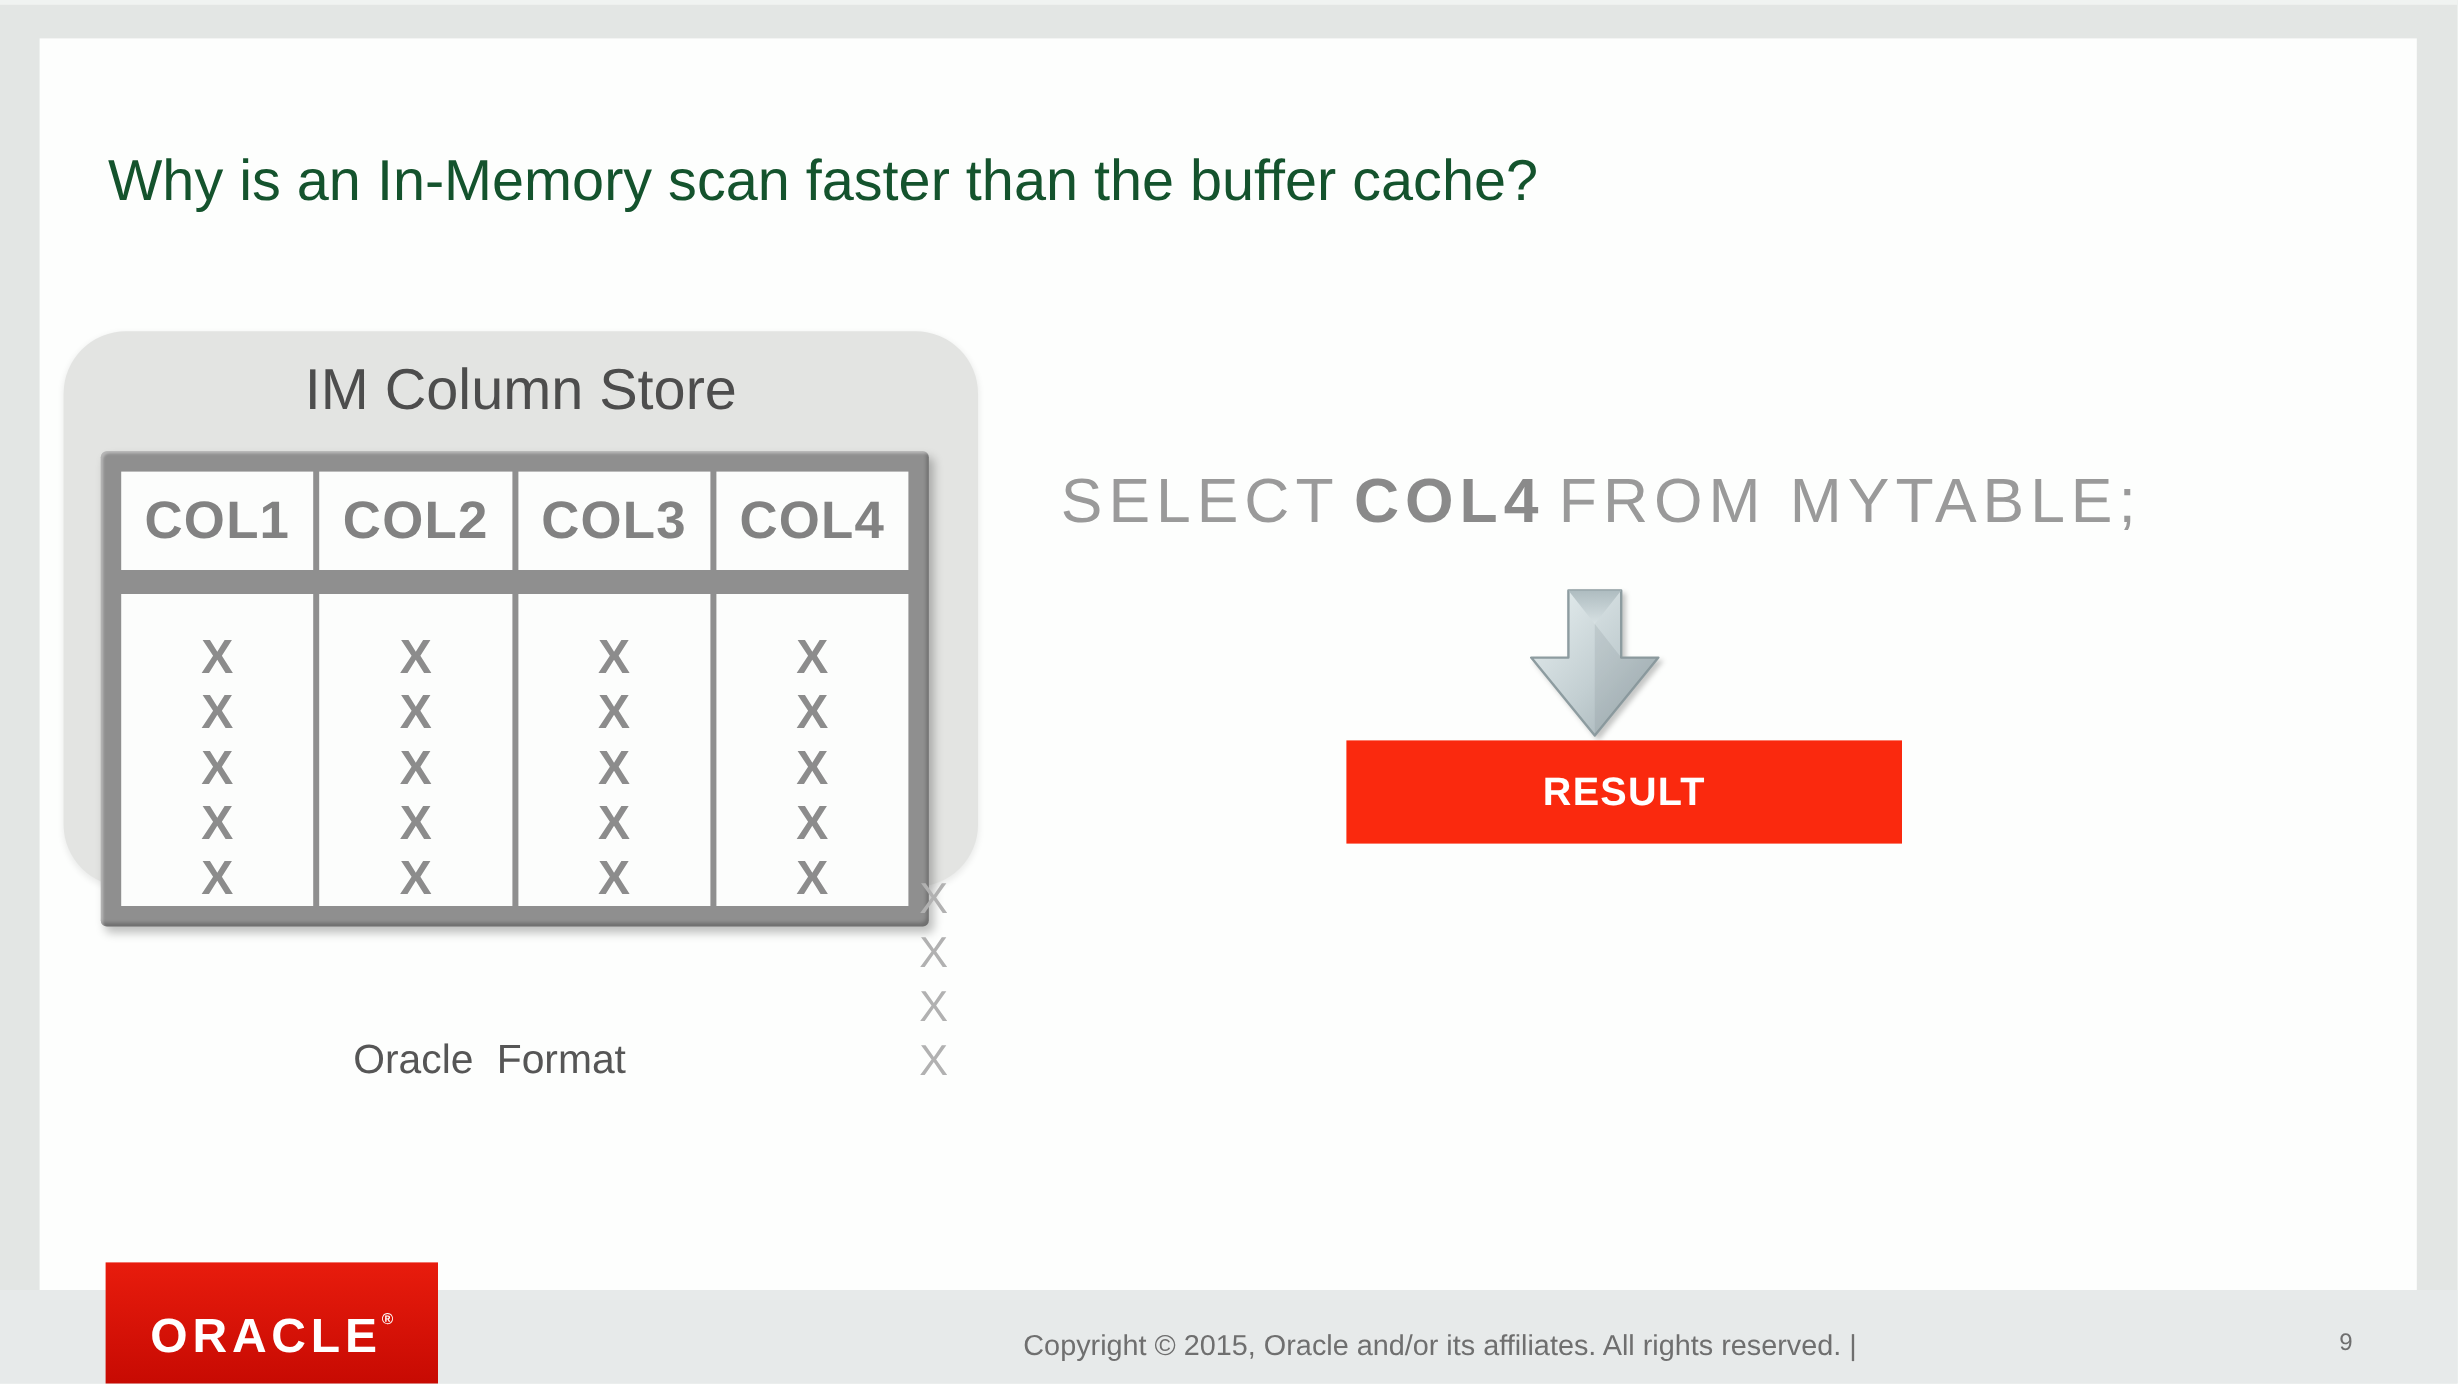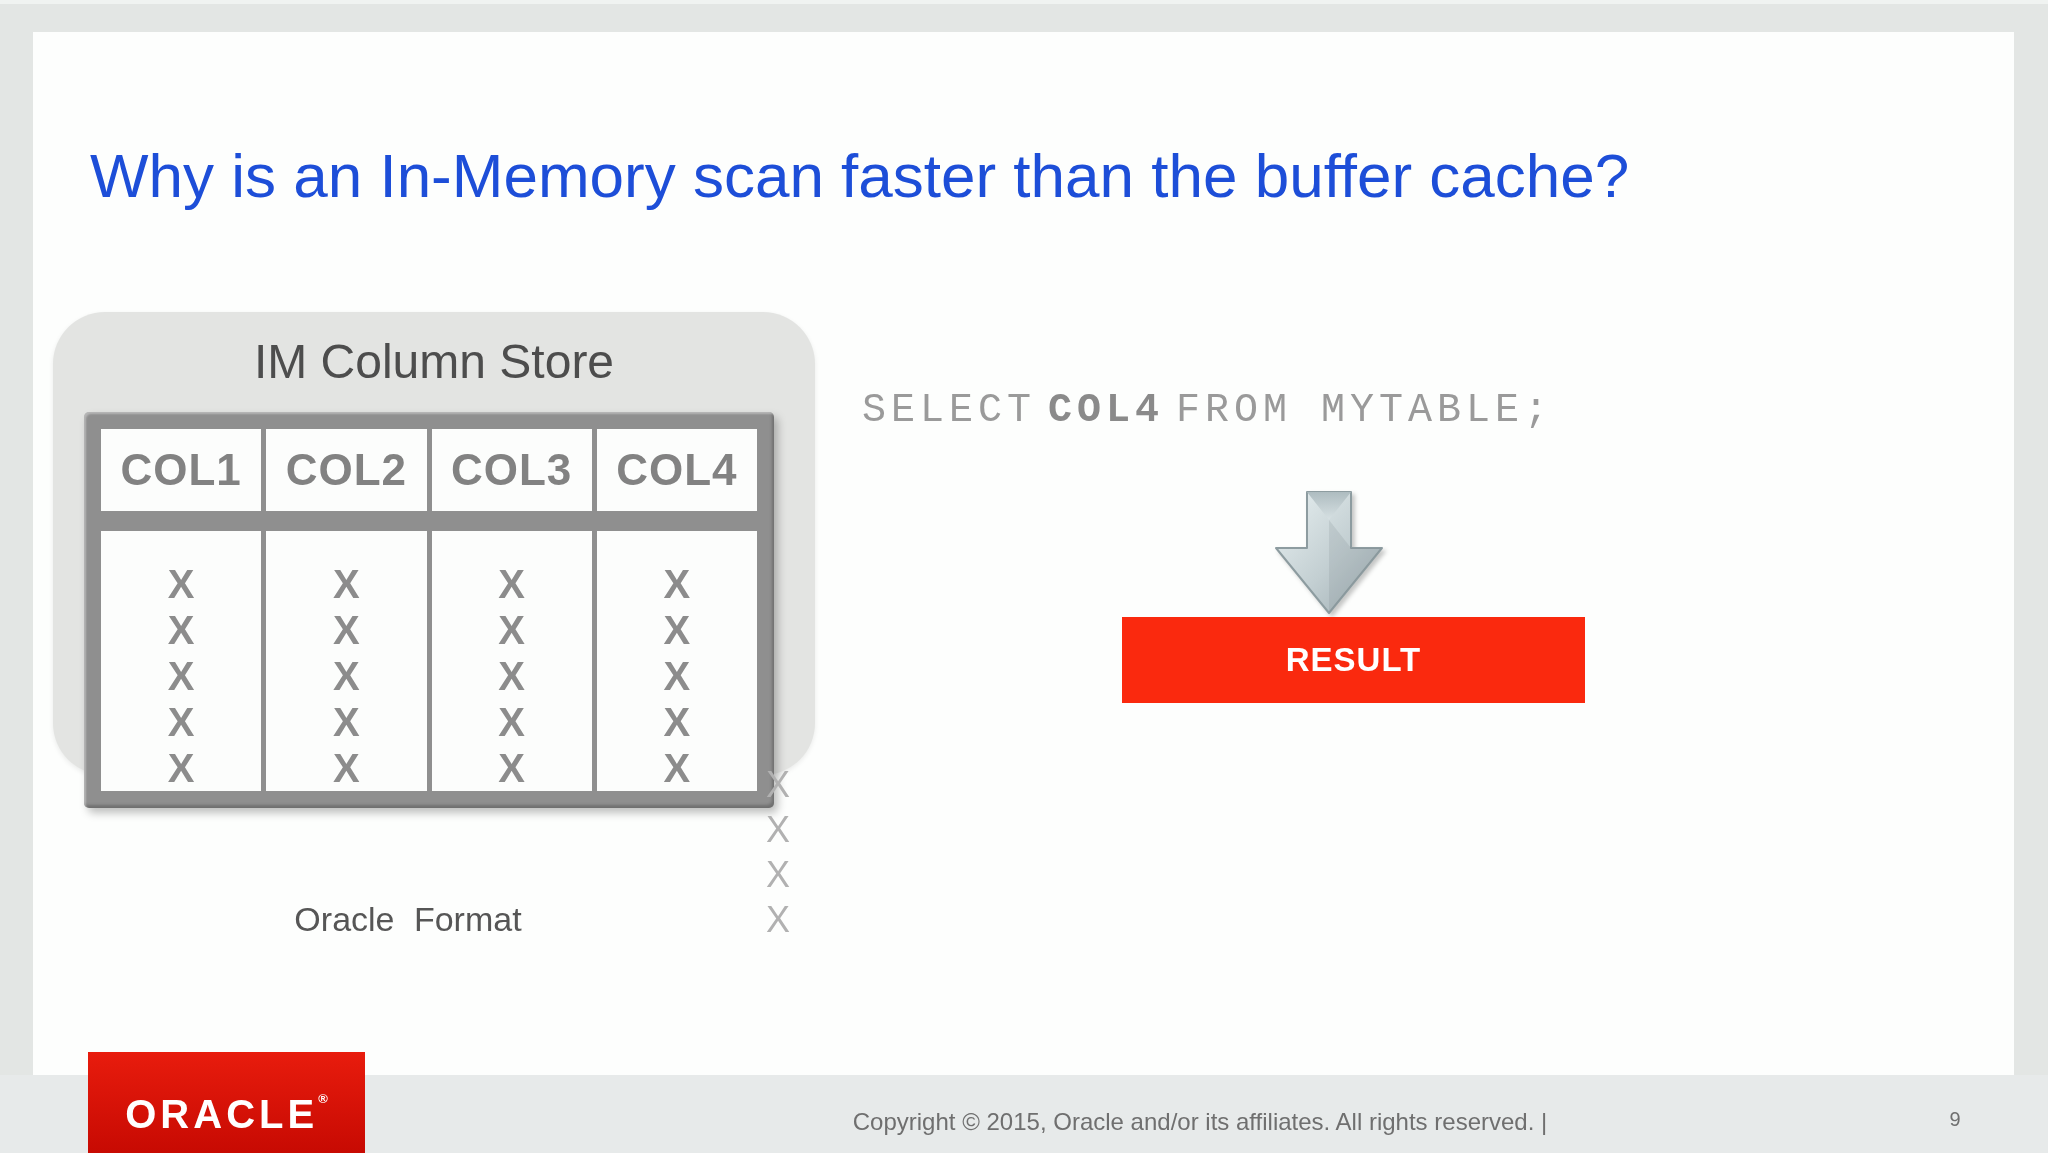--- a/index.html
+++ b/index.html
@@ -7,29 +7,28 @@
     width:2048px;height:1153px;position:relative;overflow:hidden;
     background:#e3e6e4;
     font-family:"Liberation Sans",sans-serif;
   }
   .top-highlight{position:absolute;left:0;top:0;width:2048px;height:4px;background:#f0f3f1;}
   .slide{
     position:absolute;left:33px;top:32px;width:1981px;height:1043px;
     background:#fdfefd;
   }
   .slide-title{
-    position:absolute;left:57px;top:108px;width:1860px;
-    font-size:62px;color:#1d4ed8;letter-spacing:0;
+    position:absolute;left:57px;top:92px;width:1860px;
+    font-size:48px;color:#14532d;letter-spacing:0;
   }
   
   .im-box{
     position:absolute;left:20px;top:244px;width:762px;height:463px;
     background:#e3e4e2;border-radius:52px;
     box-shadow:0 2px 5px rgba(0,0,0,0.08);
-    margin-top:36px;
   }
   .im-box-title{
     position:absolute;left:0;top:22px;width:762px;text-align:center;
     font-size:48px;color:#4d4d4d;
   }
   .im-table{
     position:absolute;left:31px;top:100px;width:656px;height:362px;
     background:#8f8f8f;padding:17px;border-radius:5px;
     display:flex;gap:5px;
     box-shadow:inset 2px 2px 2px rgba(255,255,255,0.35),
@@ -50,23 +49,23 @@
   .im-overflow{
     position:absolute;left:695px;top:450px;width:60px;text-align:center;
     font-size:36px;color:#b1b1b1;line-height:45px;white-space:pre-line;
   }
   .im-caption{
     position:absolute;left:0;top:588px;width:710px;text-align:center;
     font-size:34px;color:#565656;word-spacing:10px;
   }
   
   .sql-line{
-    position:absolute;left:829px;top:356px;
-    font-family:Liberation Mono, monospace;
-    font-size:40px;color:#9a9a9a;letter-spacing:5px;white-space:pre;
+    position:absolute;left:851px;top:356px;
+    font-family:Liberation Sans, sans-serif;
+    font-size:52px;color:#9a9a9a;letter-spacing:5px;white-space:pre;
   }
   .sql-line .sql-col{font-weight:bold;color:#8a8a8a;margin:0 12px;}
   .down-arrow{position:absolute;left:1237px;top:456px;filter:drop-shadow(3px 3px 2px rgba(0,0,0,0.22));}
   .result-box{
     position:absolute;left:1089px;top:585px;width:463px;height:86px;
     background:#fa290e;
     display:flex;align-items:center;justify-content:center;
   }
   .result-label{font-size:33px;font-weight:bold;color:#ffffff;letter-spacing:1px;}
   

